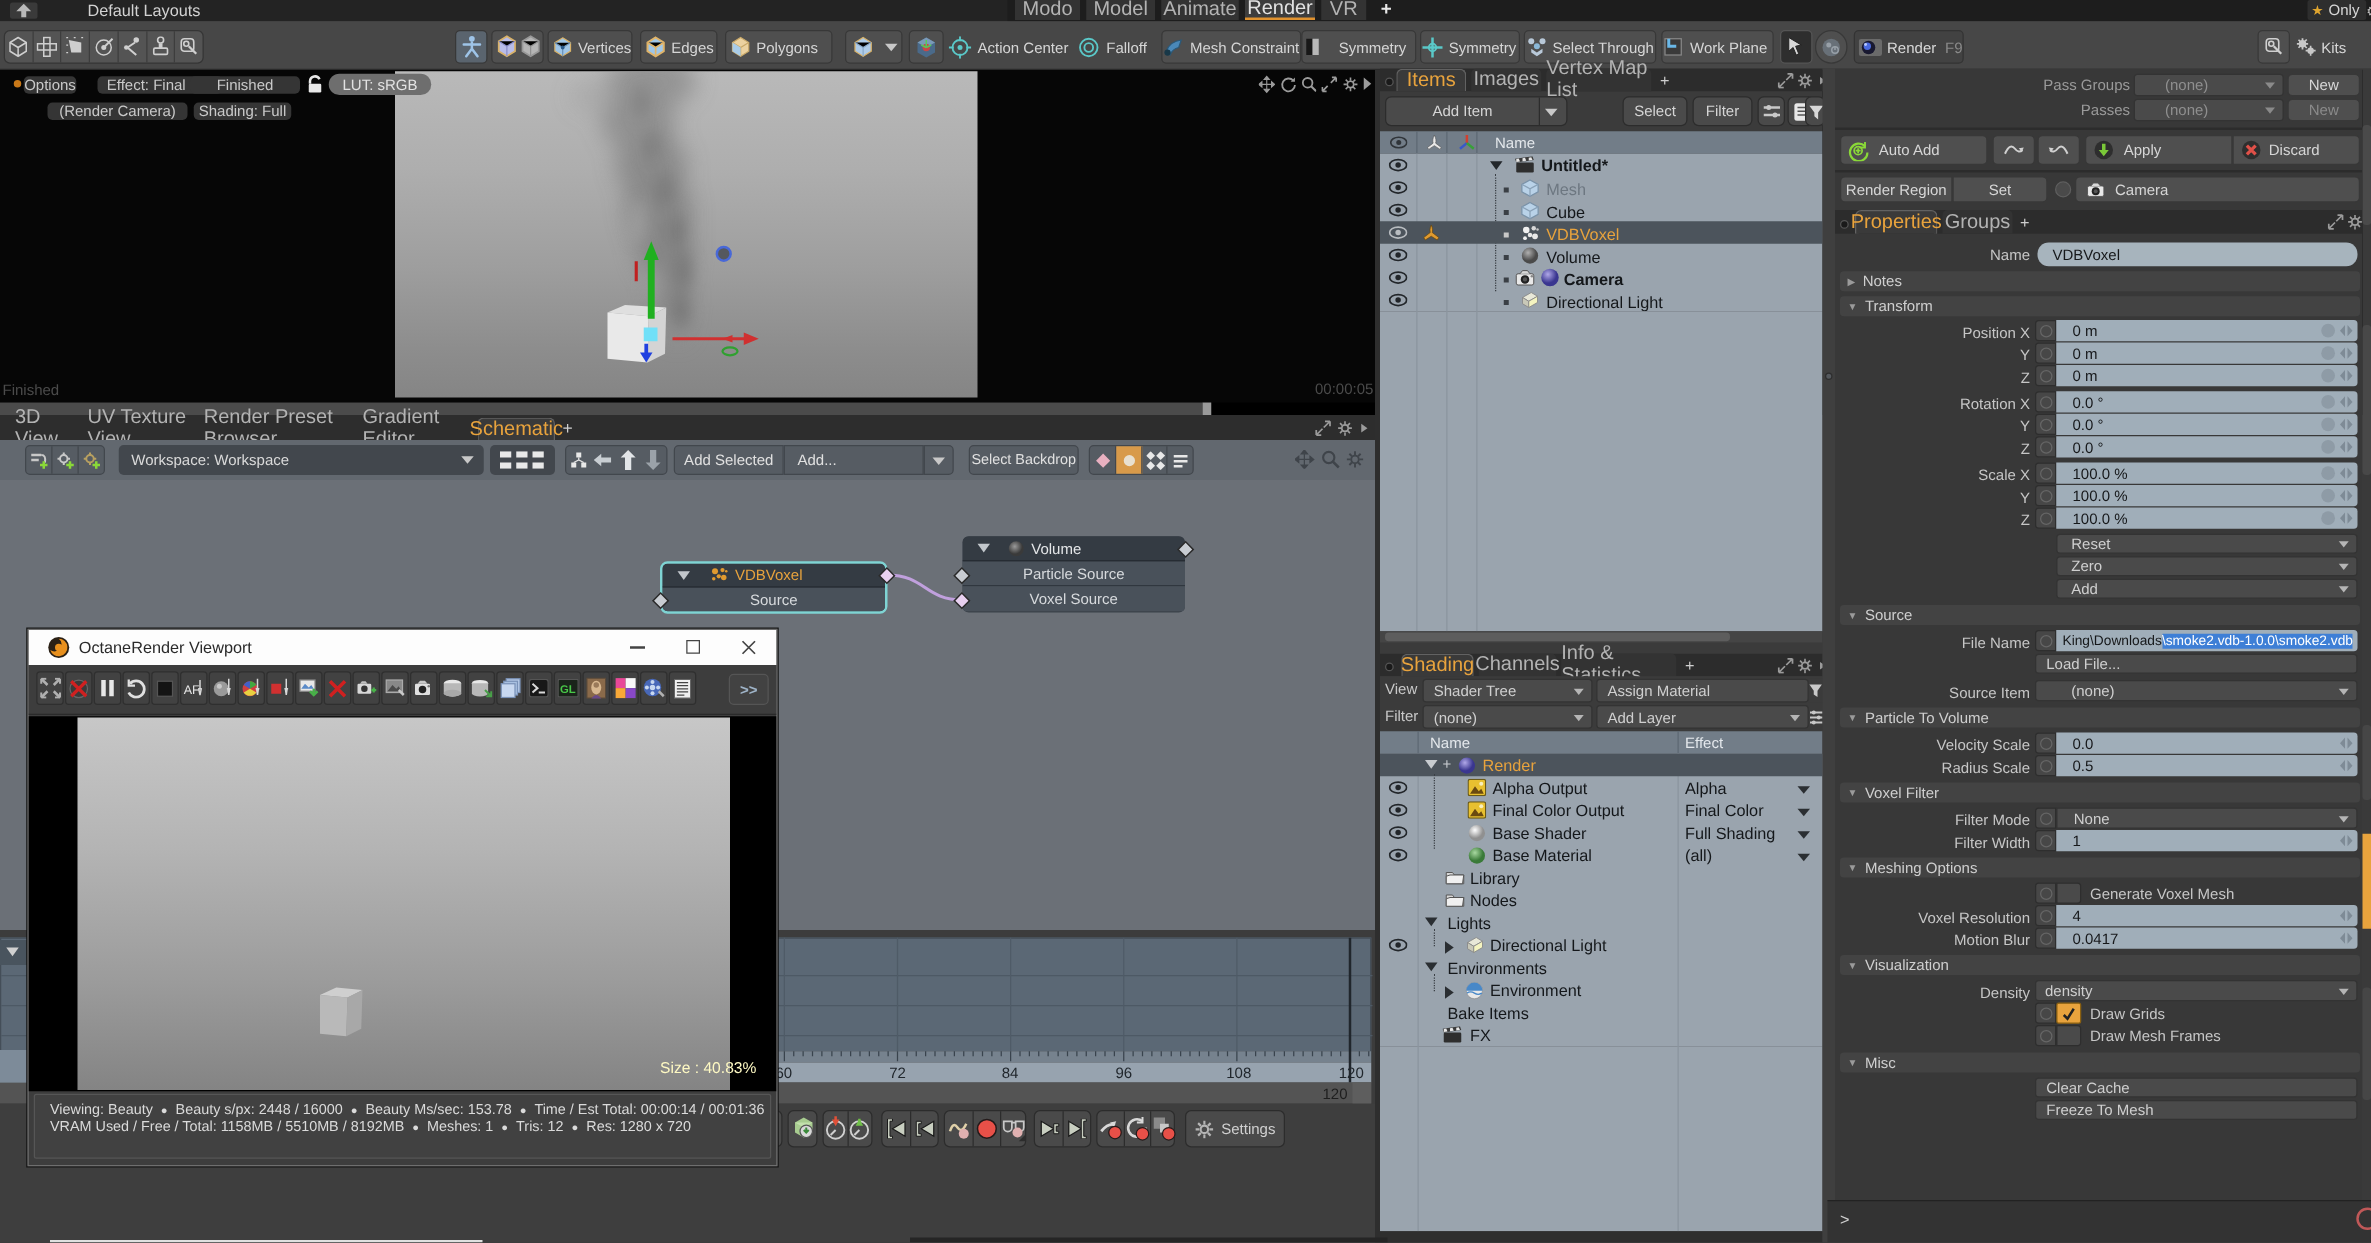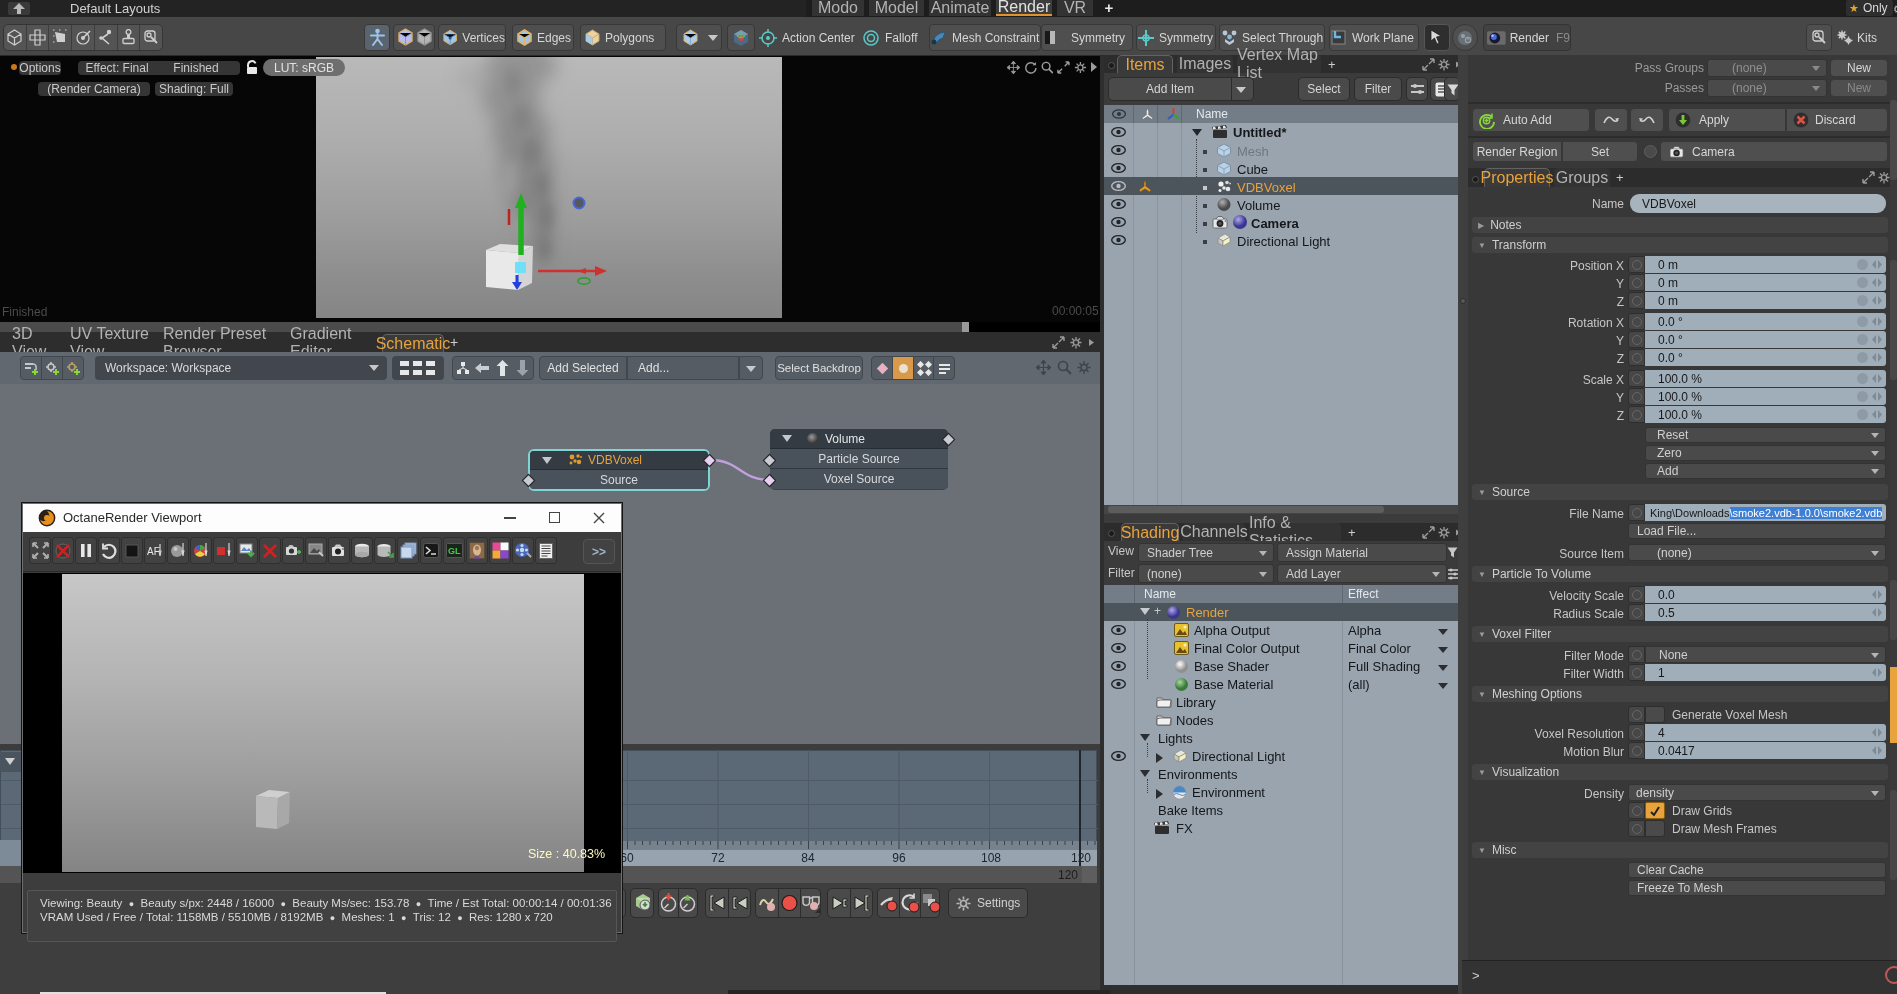--- a/index.html
+++ b/index.html
@@ -1470,20 +1470,20 @@
  <div class="abs" style="left:0;top:69px;width:598px;height:300px;background:#000;"></div>
  <div class="abs" style="left:39px;top:70px;width:522px;height:298px;background:linear-gradient(180deg,#c7c7c7 0%,#b4b4b4 35%,#9c9c9c 70%,#848484 100%);"></div>
 
  <svg class="abs" style="left:230px;top:283px;" width="40" height="44" viewBox="0 0 40 44">
         <path d="M3 9 L16 3 L37 5 L25 11 Z" fill="#cfcfcf"></path>
         <path d="M3 9 L25 11 L24 42 L3 40 Z" fill="#b9b9b9"></path>
         <path d="M25 11 L37 5 L36 36 L24 42 Z" fill="#a8a8a8"></path>
       </svg>
  <div class="abs" style="left:505px;top:343px;color:#fef9c3;font-size:12.5px;text-align:center;">Size : 40.83%</div>
 
- <div class="abs" style="left:4px;top:386px;width:590px;height:52px;background:#414141;border:1px solid #565656;border-radius:2px;color:#dadada;font-size:11.5px;white-space:nowrap;">
+ <div class="abs" style="left:4px;top:371px;width:590px;height:52px;background:#414141;border:1px solid #565656;border-radius:2px;color:#dadada;font-size:11.5px;white-space:nowrap;">
   <div style="position:absolute;left:12px;top:6px;">Viewing: Beauty&nbsp; <span style="font-size:9px;">●</span> &nbsp;Beauty s/px: 2448 / 16000&nbsp; <span style="font-size:9px;">●</span> &nbsp;Beauty Ms/sec: 153.78&nbsp; <span style="font-size:9px;">●</span> &nbsp;Time / Est Total: 00:00:14 / 00:01:36</div>
   <div style="position:absolute;left:12px;top:20px;">VRAM Used / Free / Total: 1158MB / 5510MB / 8192MB&nbsp; <span style="font-size:9px;">●</span> &nbsp;Meshes: 1&nbsp; <span style="font-size:9px;">●</span> &nbsp;Tris: 12&nbsp; <span style="font-size:9px;">●</span> &nbsp;Res: 1280 x 720</div>
  </div>
 </div>
 <div class="abs" style="left:40px;top:992px;width:346px;height:2px;background:#e0e0e0;"></div>
 <div class="abs" style="left:728px;top:990px;width:382px;height:4px;background:#252525;"></div>
 </div>
 
 </body></html>

